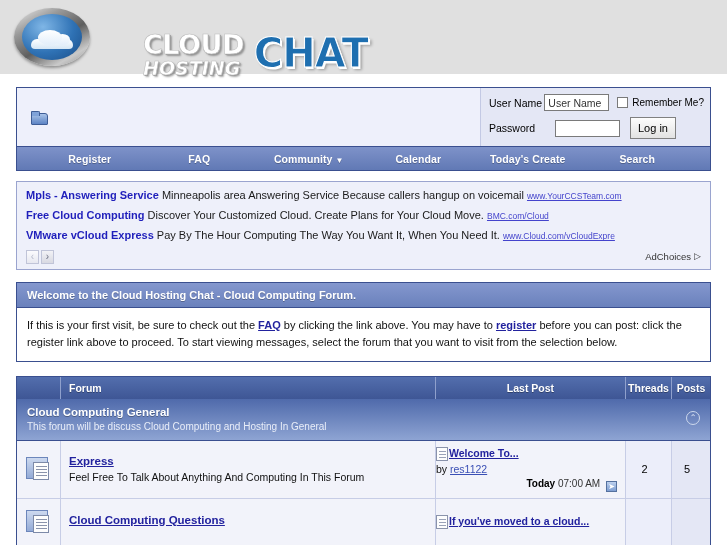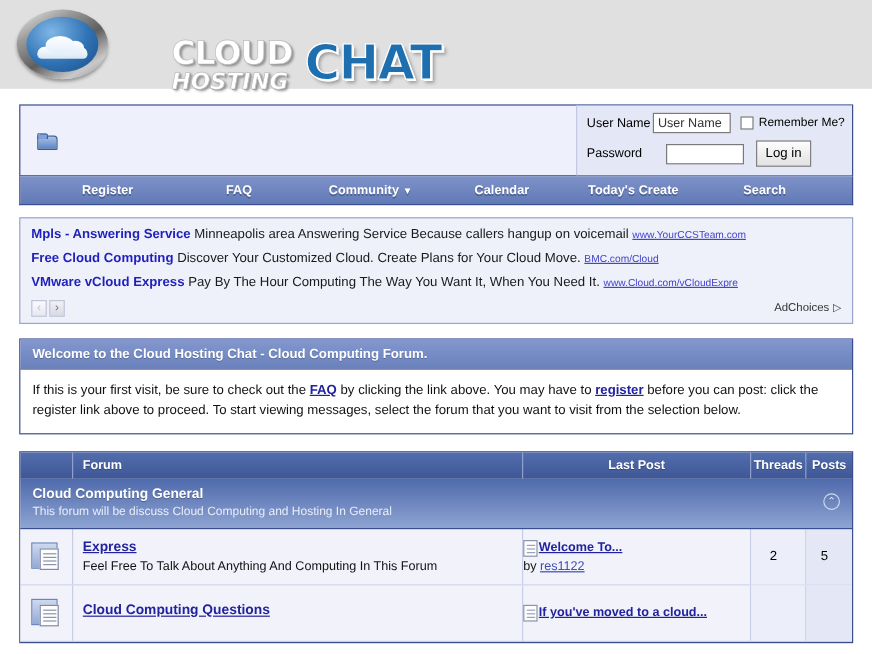--- a/index.html
+++ b/index.html
@@ -500,20 +500,25 @@
       </div>
       <div class="c-last">
         <div class="lp-title">
           <span class="pagemini"></span>
           <a href="#">Welcome To...</a>
         </div>
         <div class="lp-by">
           <span>by</span>
           <a href="#">res1122</a>
         </div>
+        <div class="lp-time">
+          <b>Today</b>
+          <span>07:00 AM</span>
+          <span class="lp-goto">➤</span>
+        </div>
       </div>
       <div class="c-thr">2</div>
       <div class="c-pst">5</div>
     </div>
 
     <div class="ftrow frow">
       <div class="c-icon">
         <div class="forum-icon">
           <div class="back"></div>
             <div class="sheet"></div>

